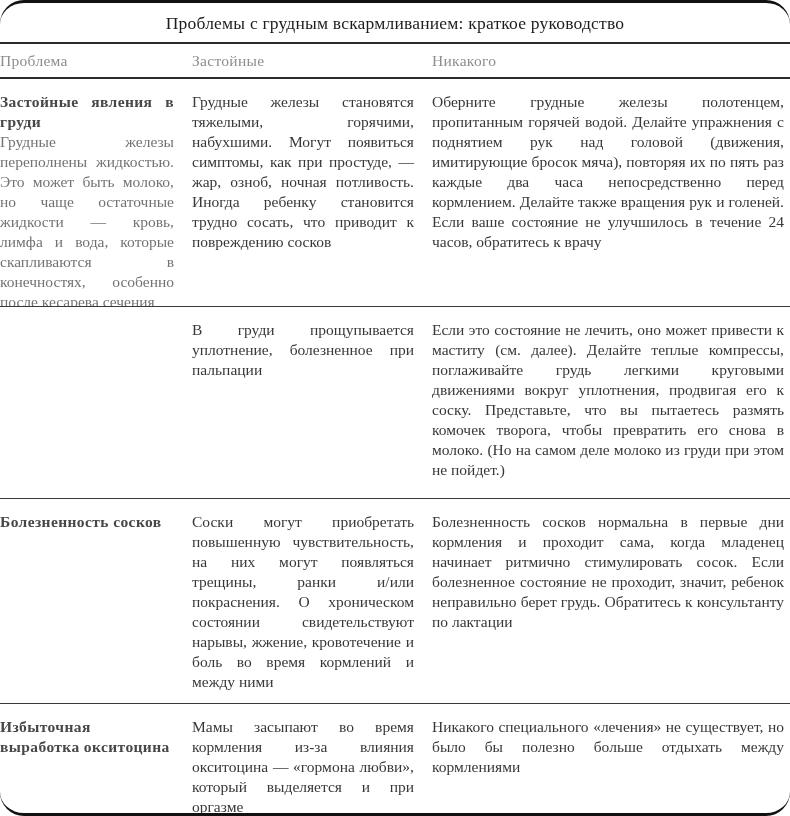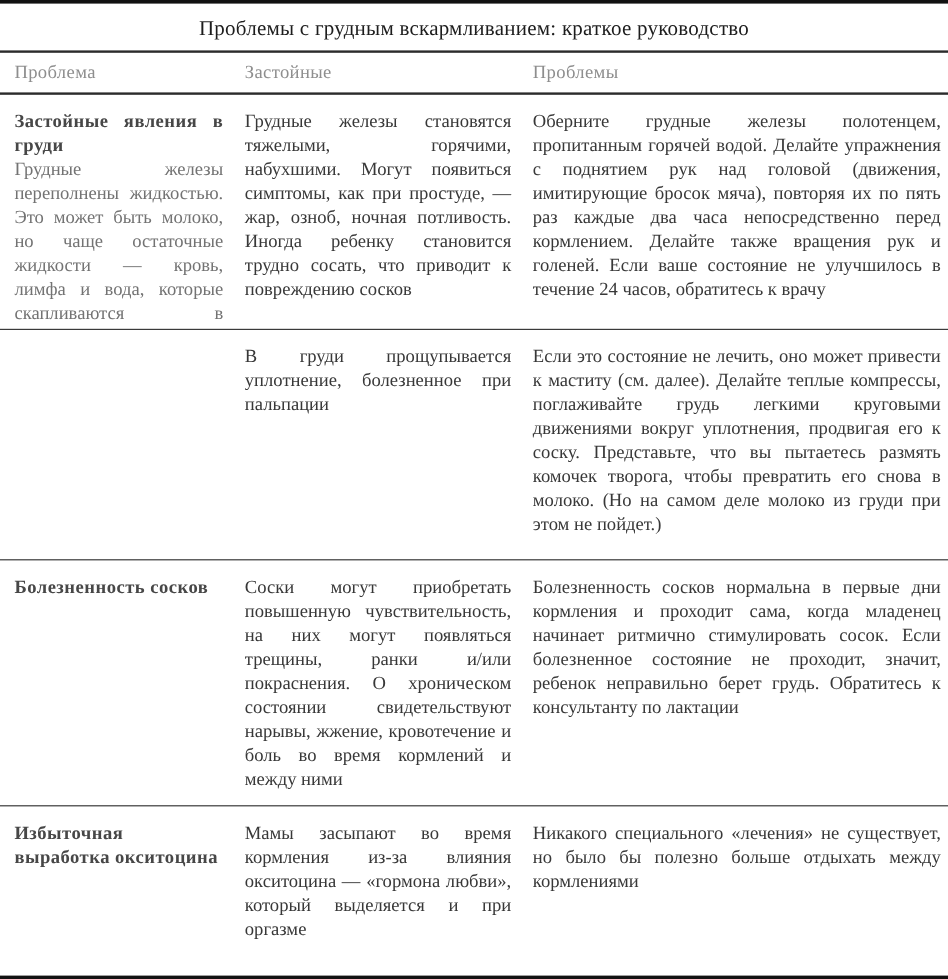--- a/index.html
+++ b/index.html
@@ -7,54 +7,55 @@
     background: #ffffff;
     font-family: "Liberation Serif", "DejaVu Serif", serif;
   }
   .page {
     width: 790px;
     height: 816px;
     background: #ffffff;
     border-top: 3px solid #111111;
     border-bottom: 3px solid #111111;
     overflow: hidden;
+    border-radius: 24px;
   }
   .table-title {
     text-align: center;
     font-size: 17.5px;
     color: #1d1d1d;
     padding: 10px 10px 8px 10px;
     border-bottom: 2px solid #2b2b2b;
     letter-spacing: 0.2px;
   }
   .cols {
     display: grid;
     grid-template-columns: 174px 222px 1fr;
     column-gap: 18px;
-    padding-left: 12px;
+    padding-left: 0;
     padding-right: 6px;
   }
   .header-row {
     color: #8e8e8e;
     font-size: 15.5px;
     padding-top: 8px;
     padding-bottom: 7px;
     border-bottom: 2px solid #2b2b2b;
     letter-spacing: 0.3px;
   }
   .body-row {
     padding-top: 13px;
     padding-bottom: 6px;
     border-bottom: 1.5px solid #3a3a3a;
     overflow: hidden;
   }
   .body-row.last {
     border-bottom: none;
   }
-  .row-1 { height: 196px; }
+  .row-1 { height: 228px; }
   .row-2 { height: 192px; }
   .row-3 { height: 205px; }
   .row-4 { height: 111px; }
   .cell {
     font-size: 15.5px;
     line-height: 20px;
     color: #383838;
     text-align: justify;
   }
   .problem-title {
@@ -71,21 +72,21 @@
 </head>
 <body>
 
 <div class="page">
 
   <div class="table-title">Проблемы с грудным вскармливанием: краткое руководство</div>
 
   <div class="cols header-row">
     <div class="hcell">Проблема</div>
     <div class="hcell">Застойные</div>
-    <div class="hcell">Проблемы</div>
+    <div class="hcell">Никакого</div>
   </div>
 
   <div class="cols body-row row-1">
     <div class="cell">
       <span class="problem-title">Застойные явления в груди</span><br>
       <span class="problem-desc">Грудные железы переполнены жидкостью. Это может быть молоко, но чаще остаточные жидкости — кровь, лимфа и вода, которые скапливаются в конечностях, особенно после кесарева сечения</span>
     </div>
     <div class="cell">Грудные железы становятся тяжелыми, горячими, набухшими. Могут появиться симптомы, как при простуде, — жар, озноб, ночная потливость. Иногда ребенку становится трудно сосать, что приводит к повреждению сосков</div>
     <div class="cell">Оберните грудные железы полотенцем, пропитанным горячей водой. Делайте упражнения с поднятием рук над головой (движения, имитирующие бросок мяча), повторяя их по пять раз каждые два часа непосредственно перед кормлением. Делайте также вращения рук и голеней. Если ваше состояние не улучшилось в течение 24 часов, обратитесь к врачу</div>
   </div>

